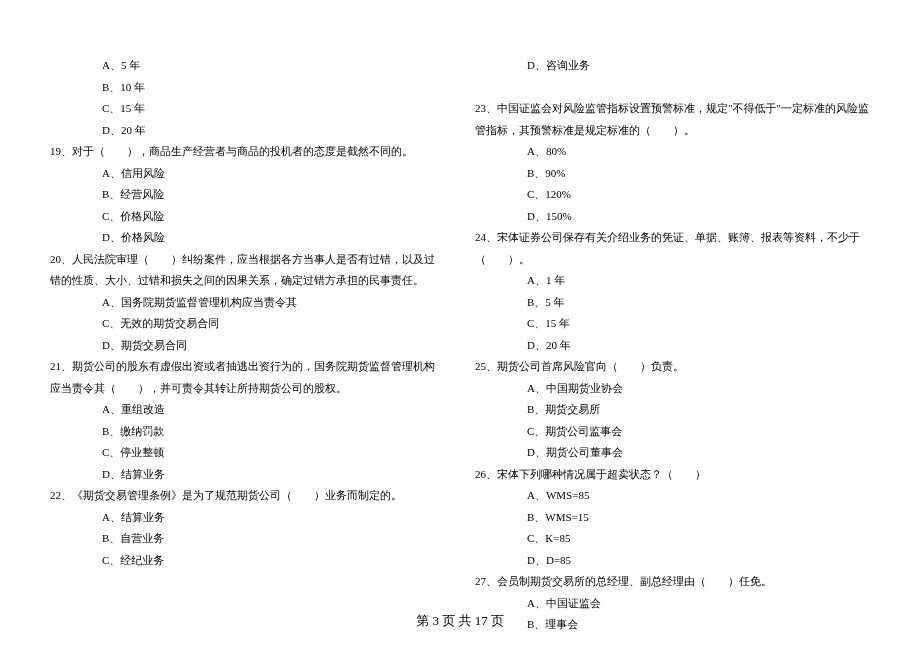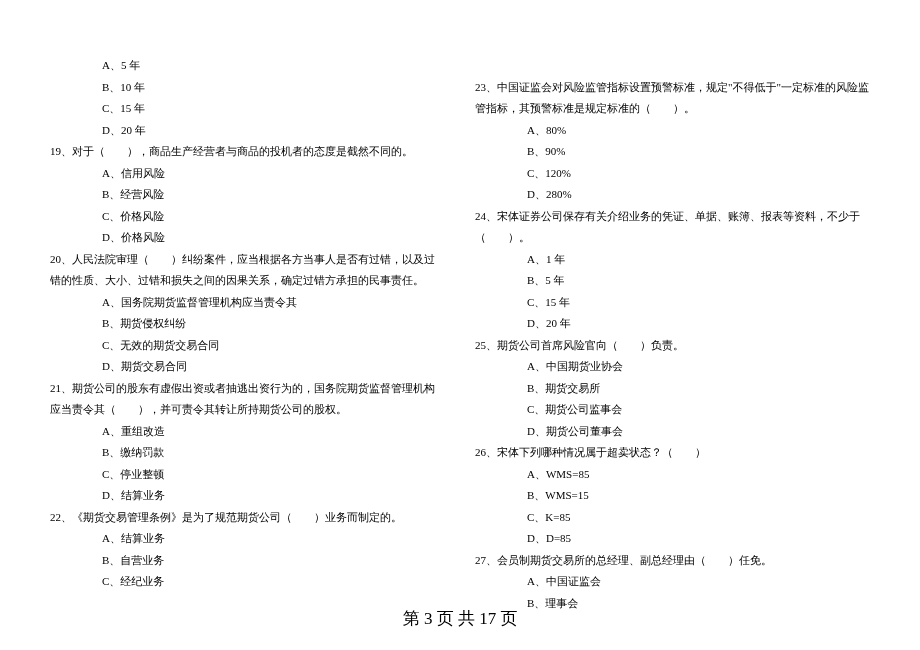--- a/index.html
+++ b/index.html
@@ -36,65 +36,65 @@
     }
     .indent-q {
       padding-left: 0px;
     }
     .footer {
       position: absolute;
       bottom: 20px;
       left: 0;
       right: 0;
       text-align: center;
-      font-size: 17px;
+      font-size: 13px;
     }
   </style>
 </head>
 <body>
 
 <div class="columns">
   <div class="col">
     <div class="line indent-opt">A、5 年</div>
     <div class="line indent-opt">B、10 年</div>
     <div class="line indent-opt">C、15 年</div>
     <div class="line indent-opt">D、20 年</div>
 
     <div class="line indent-q">19、对于（　　），商品生产经营者与商品的投机者的态度是截然不同的。</div>
     <div class="line indent-opt">A、信用风险</div>
     <div class="line indent-opt">B、经营风险</div>
     <div class="line indent-opt">C、价格风险</div>
     <div class="line indent-opt">D、价格风险</div>
 
     <div class="line indent-q">20、人民法院审理（　　）纠纷案件，应当根据各方当事人是否有过错，以及过错的性质、大小、过错和损失之间的因果关系，确定过错方承担的民事责任。</div>
     <div class="line indent-opt">A、国务院期货监督管理机构应当责令其</div>
-    <div class="line indent-opt">B、期货侵权纠纷</div>
     <div class="line indent-opt">C、无效的期货交易合同</div>
     <div class="line indent-opt">D、期货交易合同</div>
 
     <div class="line indent-q">21、期货公司的股东有虚假出资或者抽逃出资行为的，国务院期货监督管理机构应当责令其（　　），并可责令其转让所持期货公司的股权。</div>
     <div class="line indent-opt">A、重组改造</div>
     <div class="line indent-opt">B、缴纳罚款</div>
     <div class="line indent-opt">C、停业整顿</div>
     <div class="line indent-opt">D、结算业务</div>
 
     <div class="line indent-q">22、《期货交易管理条例》是为了规范期货公司（　　）业务而制定的。</div>
     <div class="line indent-opt">A、结算业务</div>
     <div class="line indent-opt">B、自营业务</div>
     <div class="line indent-opt">C、经纪业务</div>
   </div>
 
   <div class="col">
+    <div class="line indent-opt">D、咨询业务</div>
     <div class="line">&nbsp;</div>
 
     <div class="line indent-q">23、中国证监会对风险监管指标设置预警标准，规定"不得低于"一定标准的风险监管指标，其预警标准是规定标准的（　　）。</div>
     <div class="line indent-opt">A、80%</div>
     <div class="line indent-opt">B、90%</div>
     <div class="line indent-opt">C、120%</div>
-    <div class="line indent-opt">D、280%</div>
+    <div class="line indent-opt">D、150%</div>
 
     <div class="line indent-q">24、宋体证券公司保存有关介绍业务的凭证、单据、账簿、报表等资料，不少于（　　）。</div>
     <div class="line indent-opt">A、1 年</div>
     <div class="line indent-opt">B、5 年</div>
     <div class="line indent-opt">C、15 年</div>
     <div class="line indent-opt">D、20 年</div>
 
     <div class="line indent-q">25、期货公司首席风险官向（　　）负责。</div>
     <div class="line indent-opt">A、中国期货业协会</div>
     <div class="line indent-opt">B、期货交易所</div>

